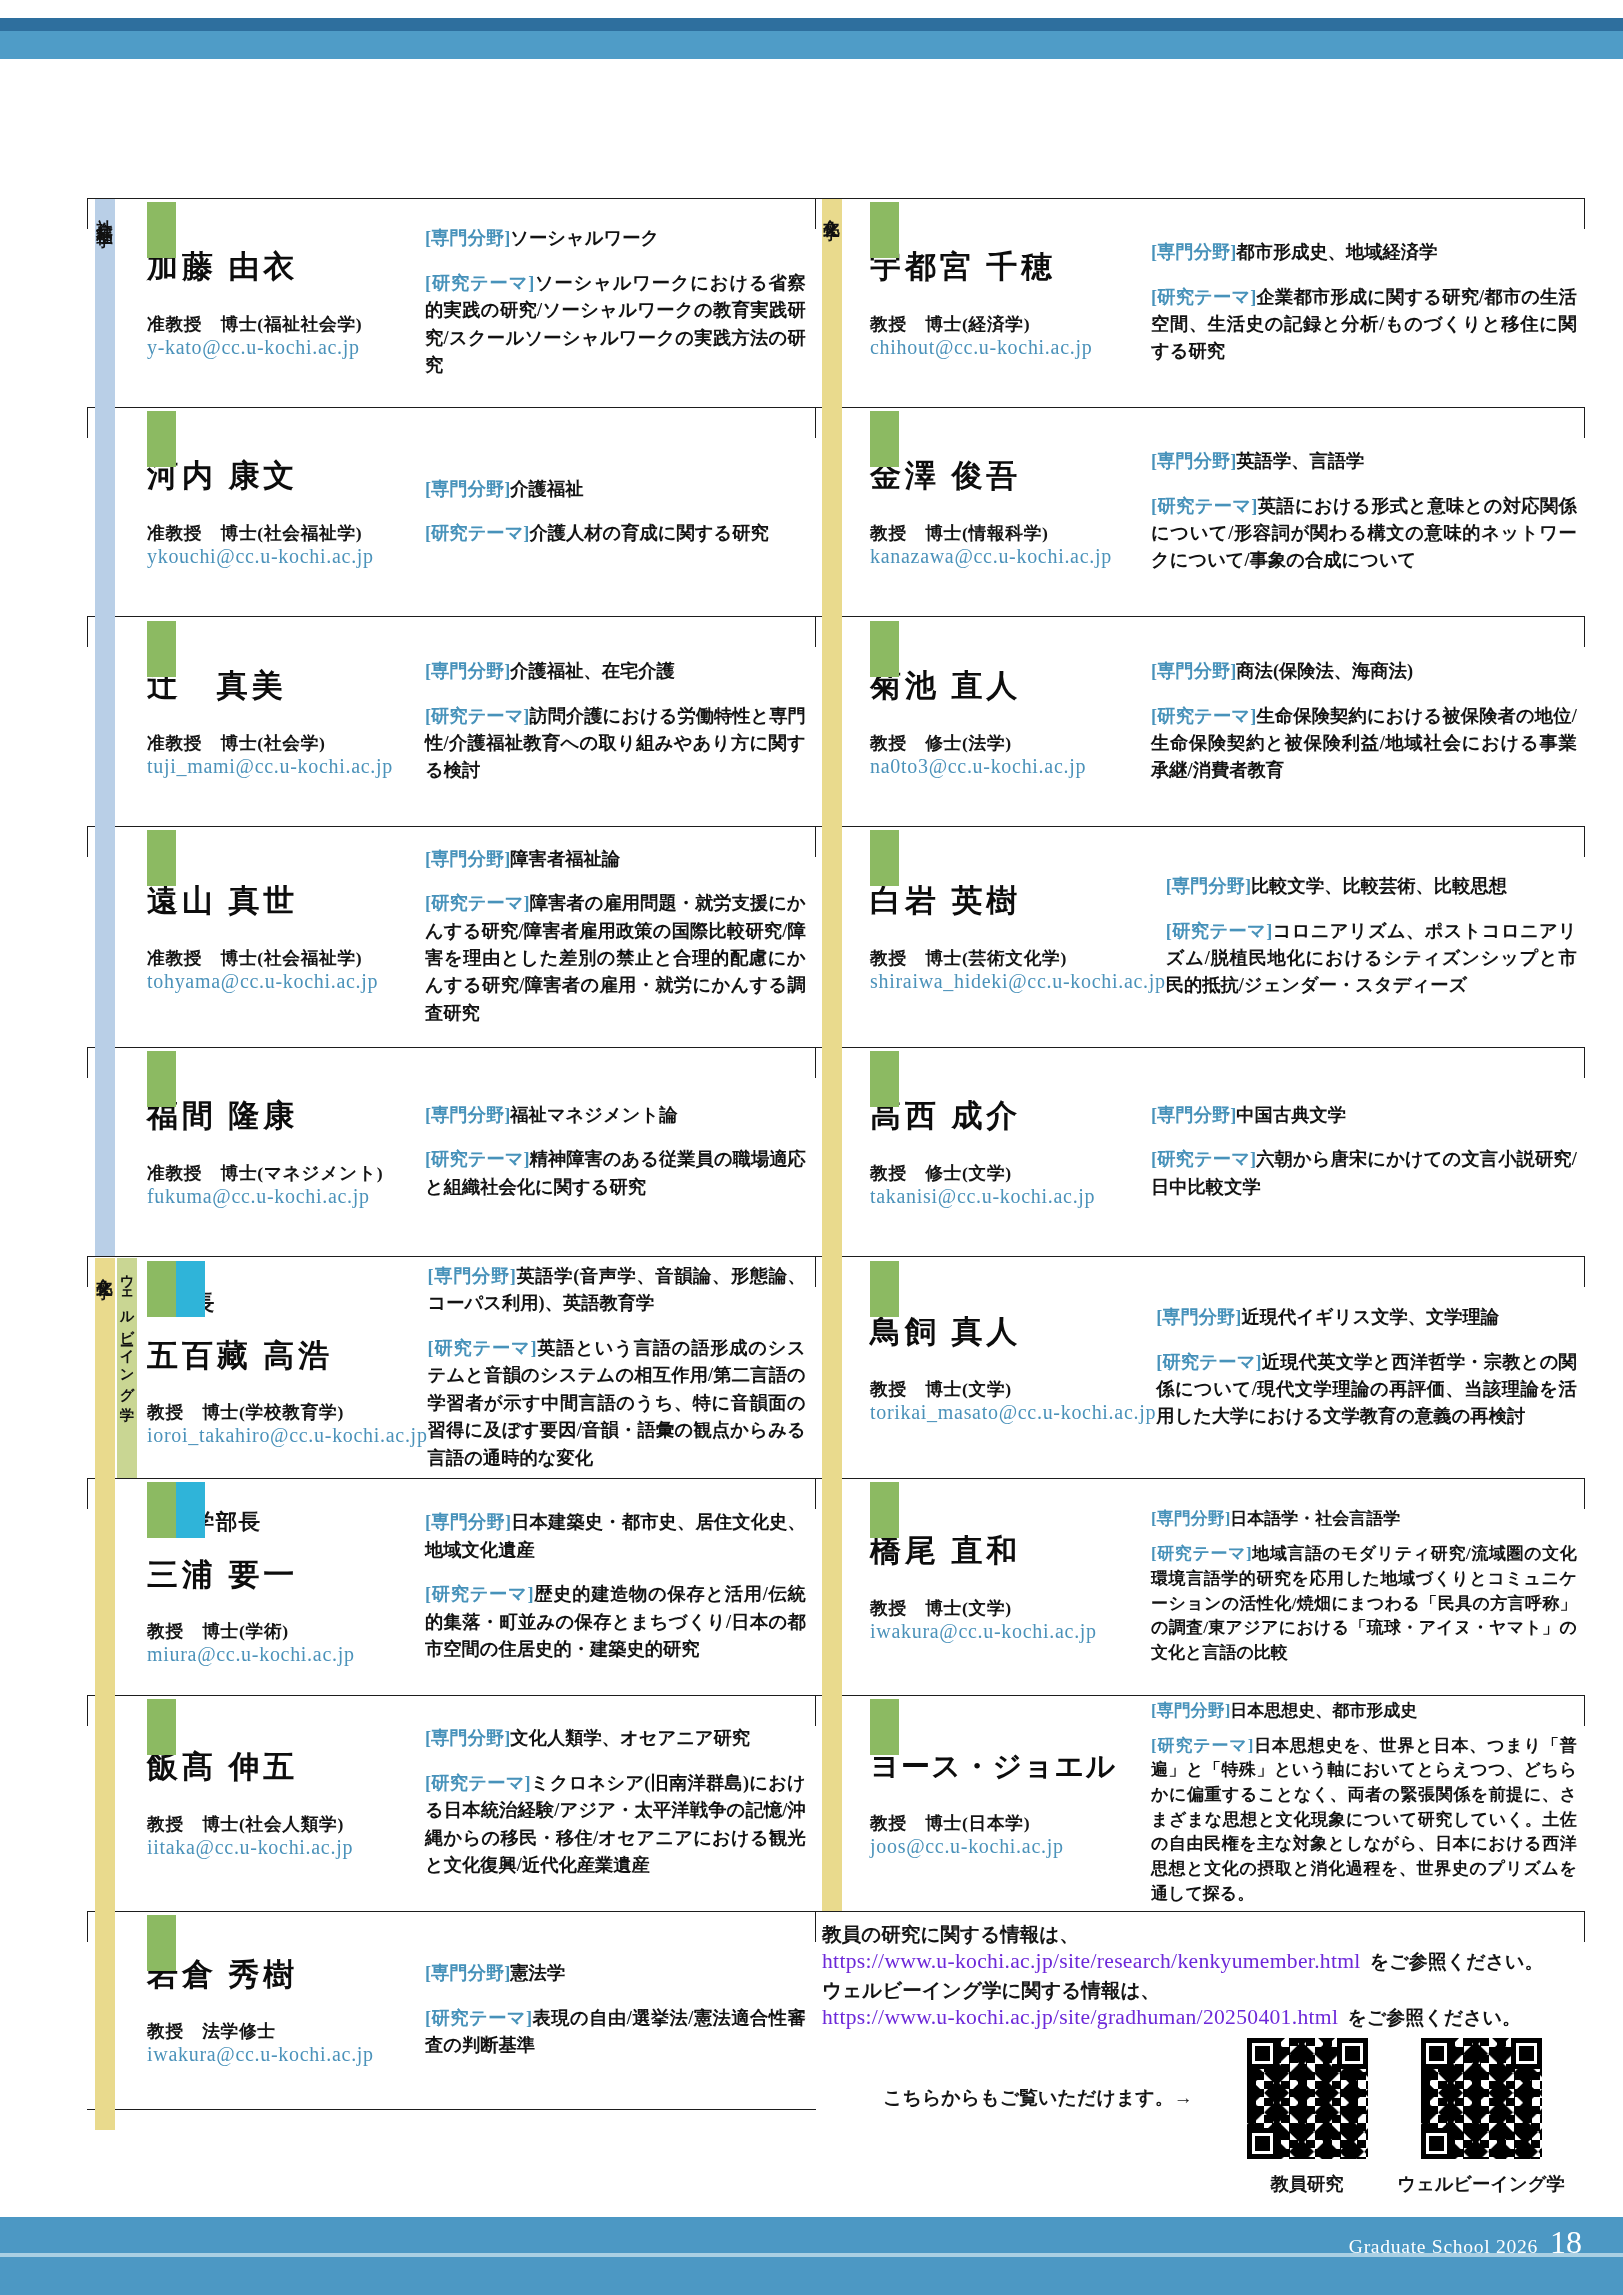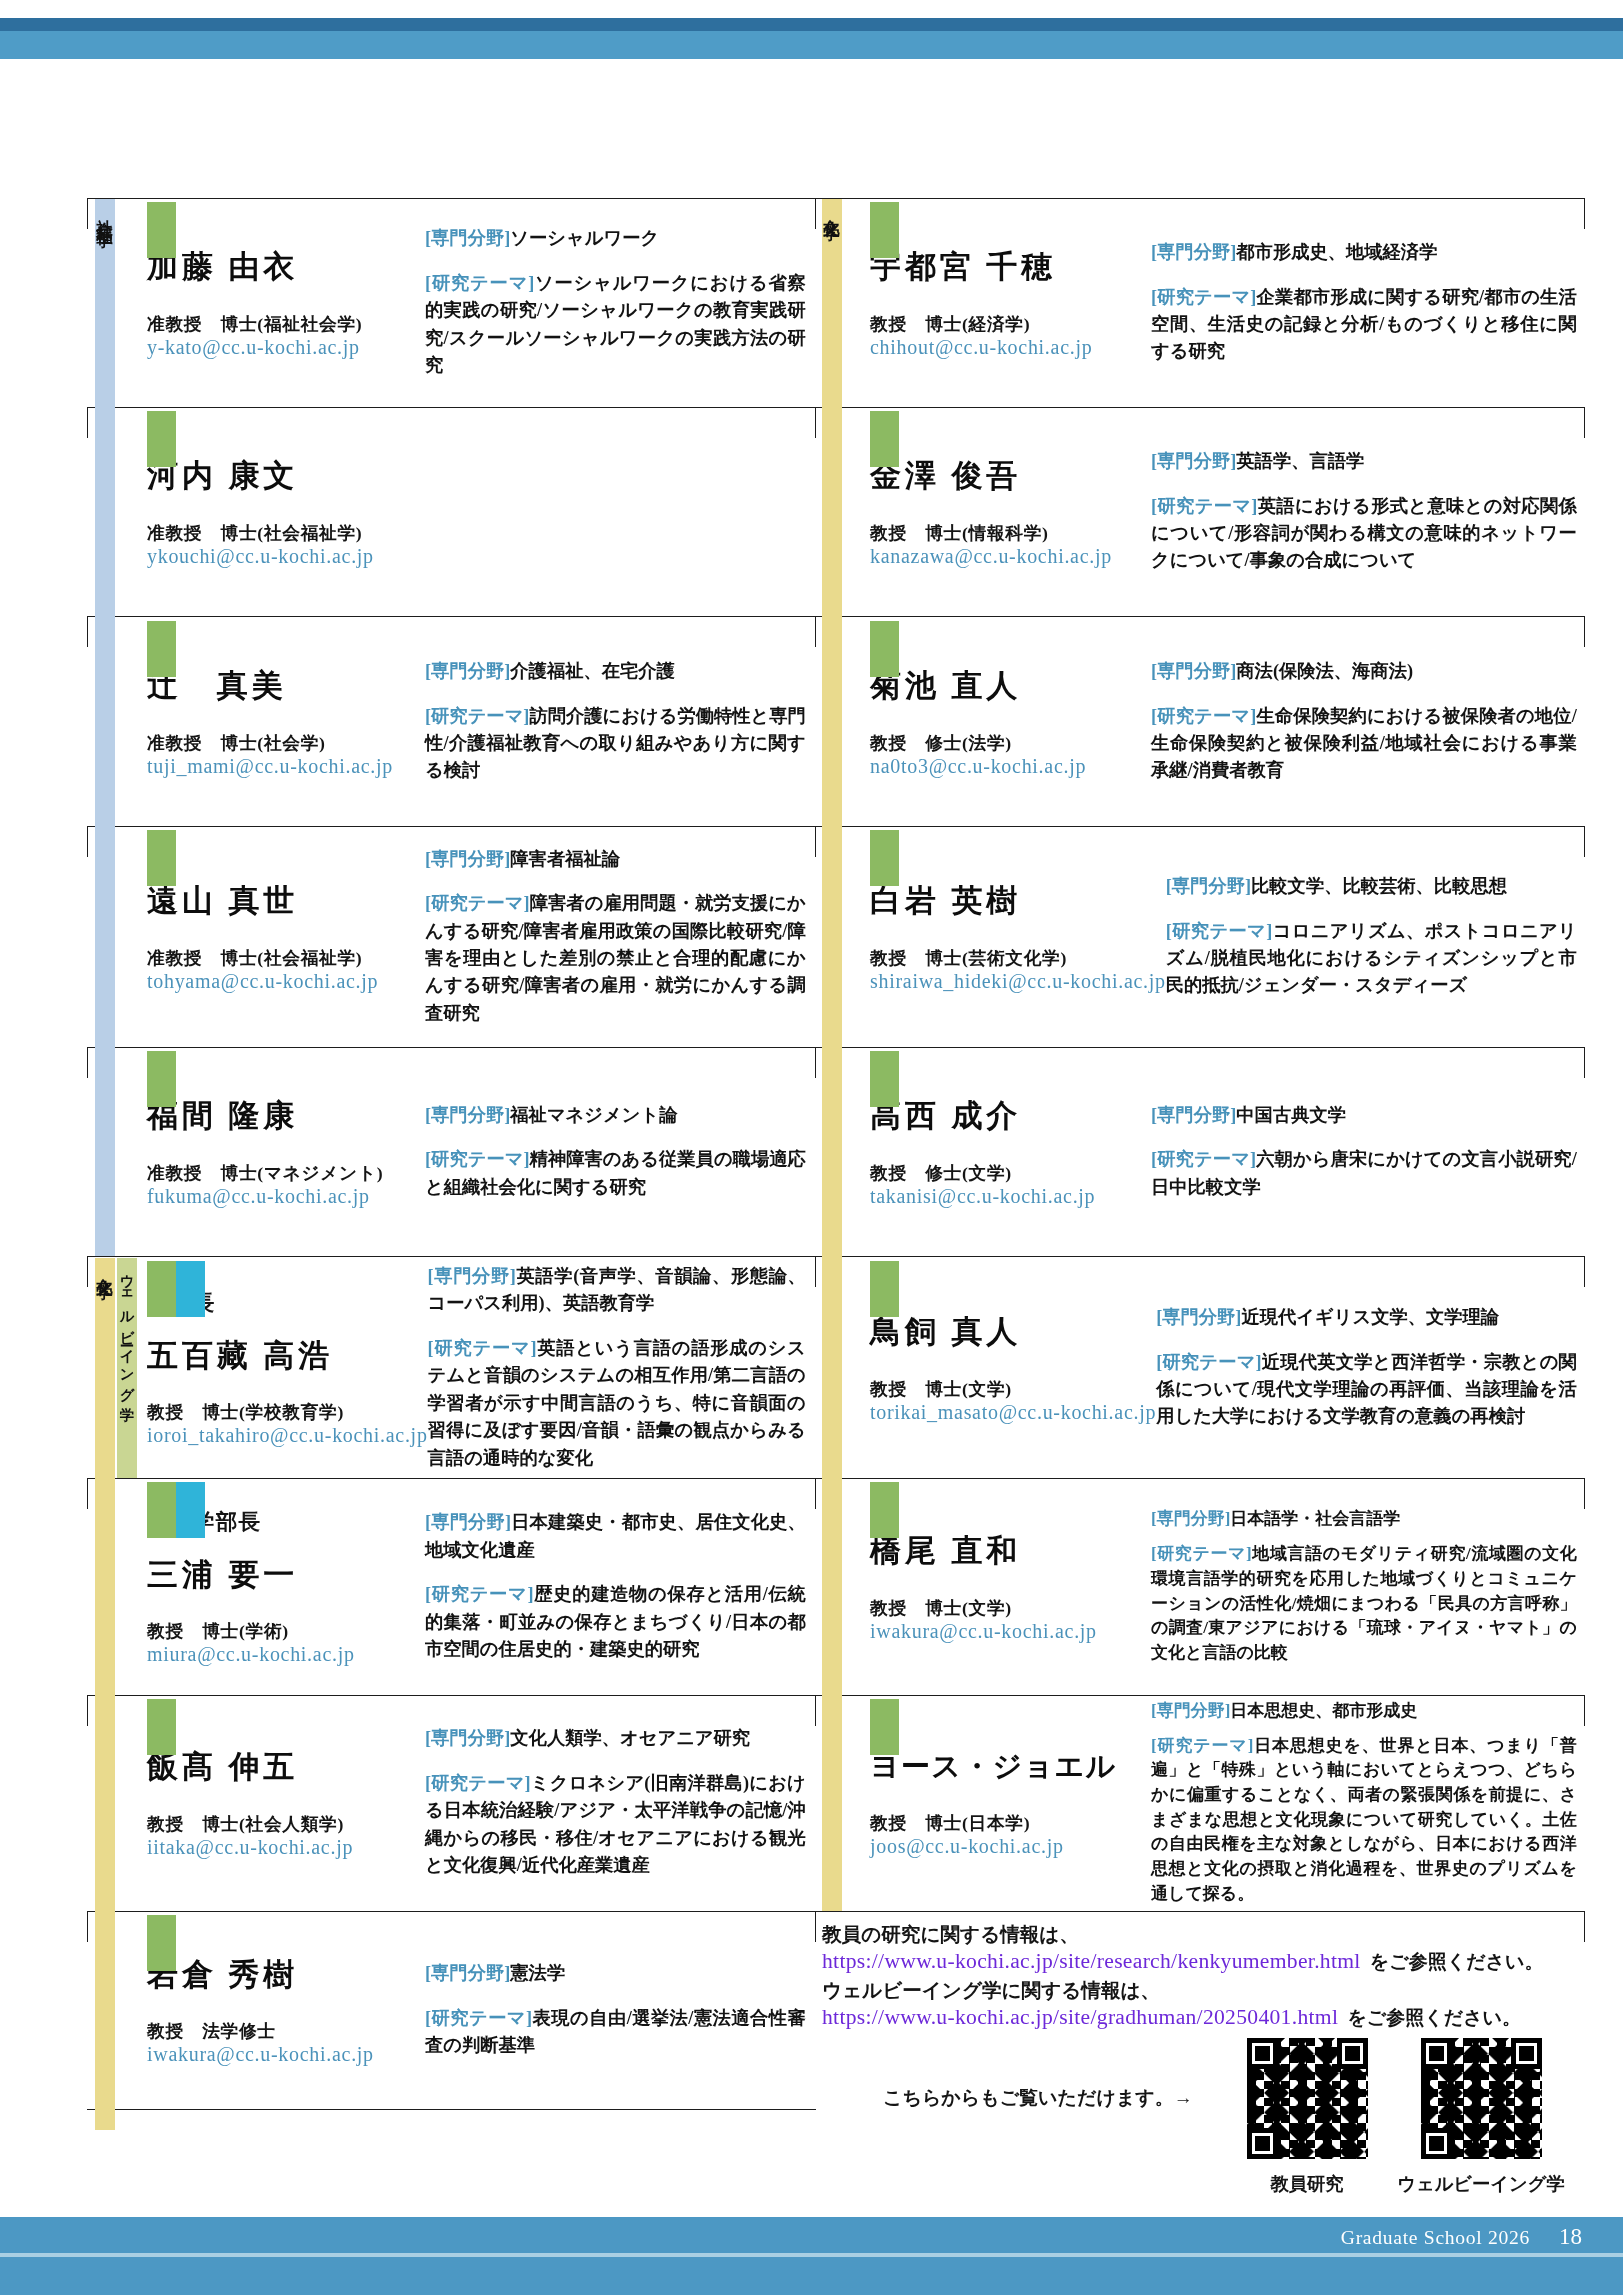--- a/index.html
+++ b/index.html
@@ -8,21 +8,21 @@
   
   .band{position:absolute;left:0;width:1623px;}
   .band-top-dark{top:18.3px;height:13px;background:#2e6f9e;}
   .band-top-light{top:31px;height:27.5px;background:#4f9cc7;}
   .band-bot-1{top:2217px;height:36px;background:#4c98c4;}
   .band-bot-div{top:2253px;height:3.9px;background:#a9cfe3;}
   .band-bot-2{top:2257px;height:39px;background:#4c98c4;}
   .footer-text{position:absolute;right:41px;top:2224px;color:#fff;white-space:nowrap;
         font-family:"Liberation Serif","DejaVu Serif",serif;}
   .footer-text .ft1{font-size:19.6px;letter-spacing:0.7px;}
-  .footer-text .ft2{font-size:23px;margin-left:29px;font-weight:500;}
+  .footer-text .ft2{font-size:32px;margin-left:12px;font-weight:500;}
   
   .hline{position:absolute;left:87px;width:1498px;height:0;border-top:1.3px solid #1d1d1d;}
   .tick{position:absolute;top:0;width:1.3px;height:30px;background:#1d1d1d;}
   .tk-l{left:0;} .tk-m{left:728px;} .tk-r{left:1497px;}
   .hline-bl{position:absolute;left:87px;top:2109px;width:729px;height:0;border-top:1.3px solid #1d1d1d;}
   
   .vstrip{position:absolute;width:19.6px;display:flex;justify-content:center;}
   .strip-blue{background:#b9cfe7;left:95px;top:199px;height:1057px;}
   .strip-yellow-r{background:#e9da8d;left:822px;top:199px;height:1712px;}
   .strip-yellow-l{background:#e9da8d;left:95px;top:1258px;height:872px;}
@@ -149,20 +149,24 @@
 
   <div class="card" style="left:147px;top:408px;width:664px;height:207px;--nw:278px;">
     <div class="markers">
         <span class="mk mk-g"></span>
       </div>
     <div class="nblock">
       <div class="fname">河内 康文</div>
       <div class="ftitle">准教授　博士(社会福祉学)</div>
       <div class="femail">ykouchi@cc.u-kochi.ac.jp</div>
     </div>
+    <div class="detail">
+      <div class="spec"><span class="lab">[専門分野]</span><span>介護福祉</span></div>
+      <div class="res"><span class="lab">[研究テーマ]</span><span>介護人材の育成に関する研究</span></div>
+    </div>
   </div>
 
   <div class="card" style="left:147px;top:618px;width:664px;height:207px;--nw:278px;">
     <div class="markers">
         <span class="mk mk-g"></span>
       </div>
     <div class="nblock">
       <div class="fname">辻　真美</div>
       <div class="ftitle">准教授　博士(社会学)</div>
       <div class="femail">tuji_mami@cc.u-kochi.ac.jp</div>

